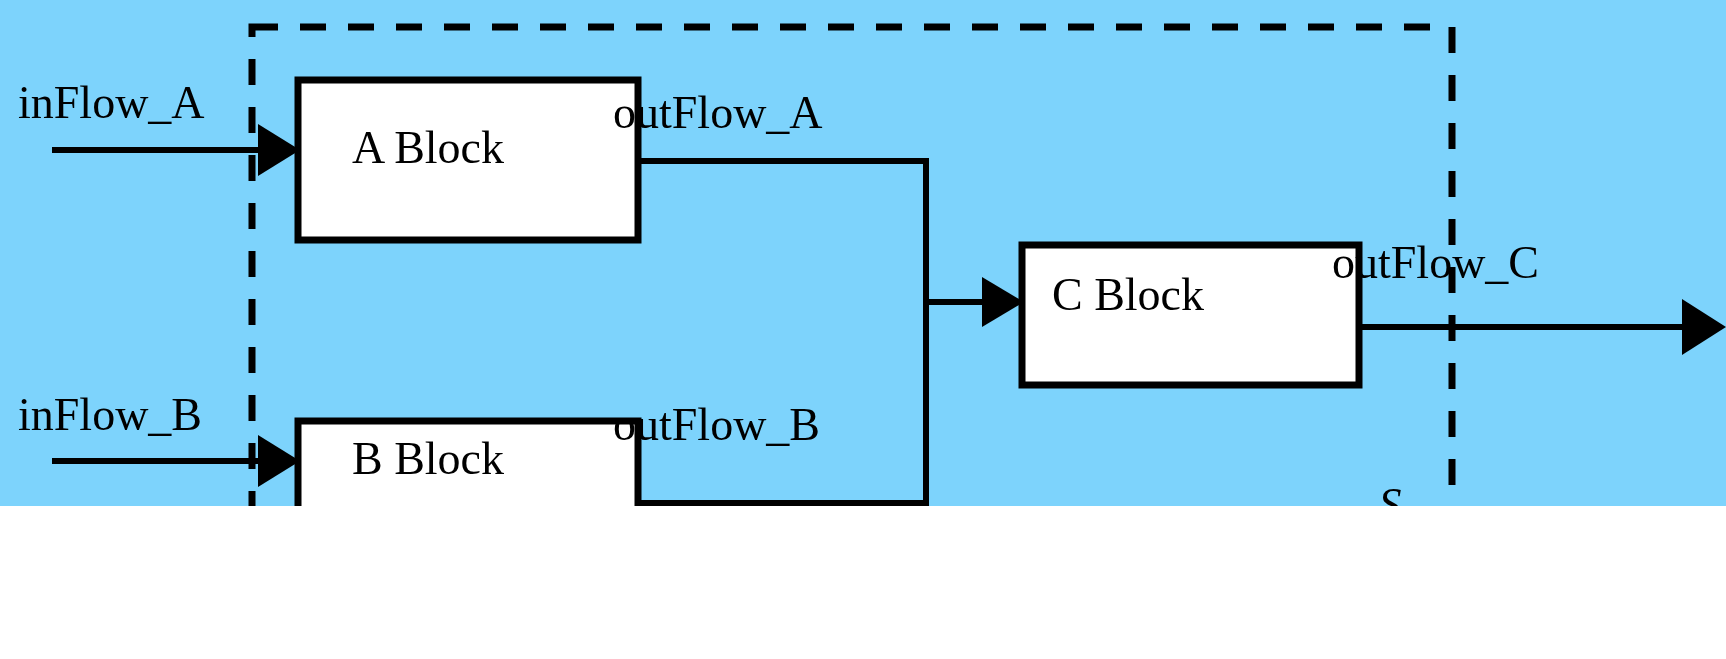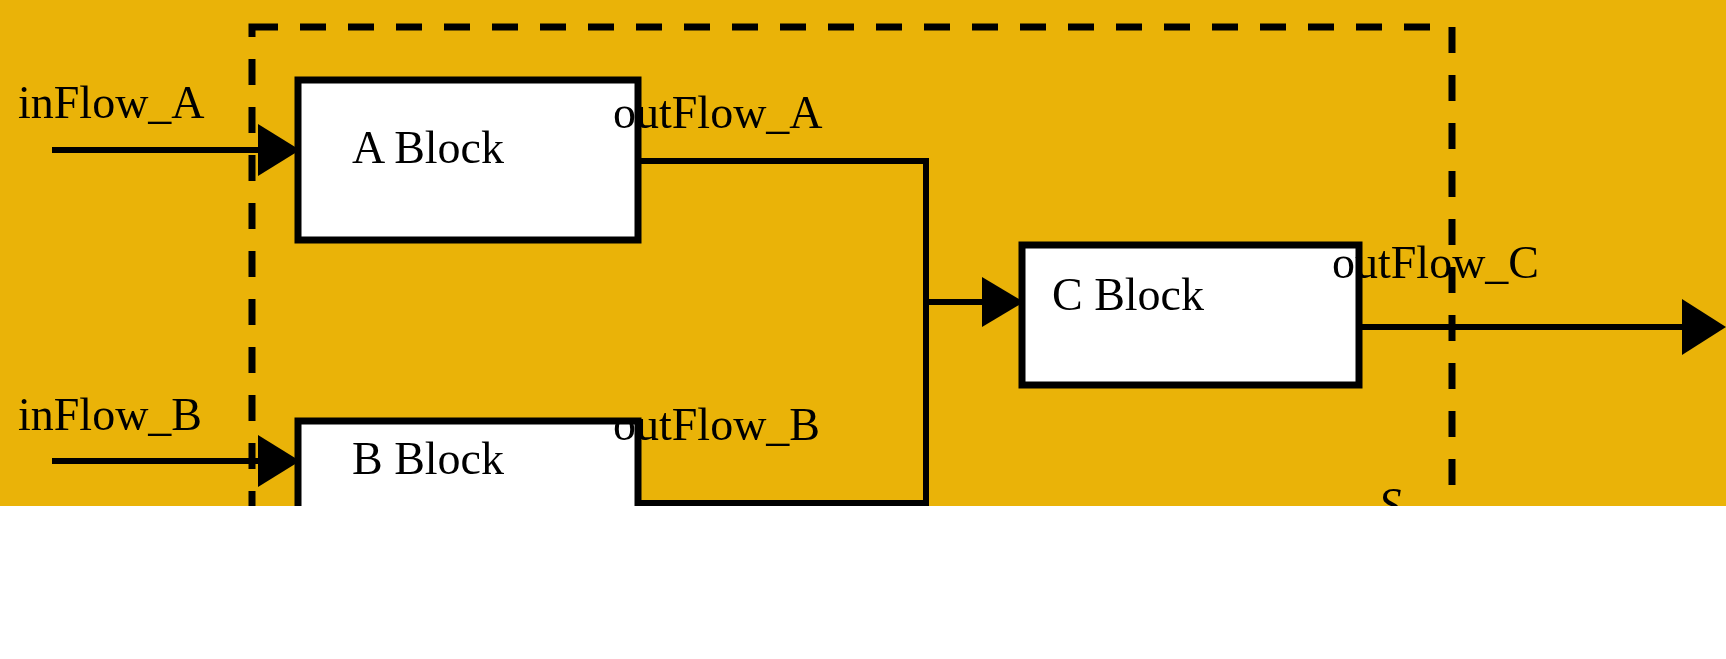--- a/index.html
+++ b/index.html
@@ -7,21 +7,21 @@
     padding: 0;
     background: #ffffff;
   }
   body {
     font-family: "Liberation Serif", "DejaVu Serif", serif;
   }
   #diagram-root {
     position: relative;
     width: 1726px;
     height: 506px;
-    background: #eab308;
+    background: #7dd3fc;
     overflow: hidden;
   }
   svg.diagram-canvas {
     display: block;
     width: 1726px;
     height: 659px;
   }
   .block-rect {
     fill: #ffffff;
     stroke: #000000;

